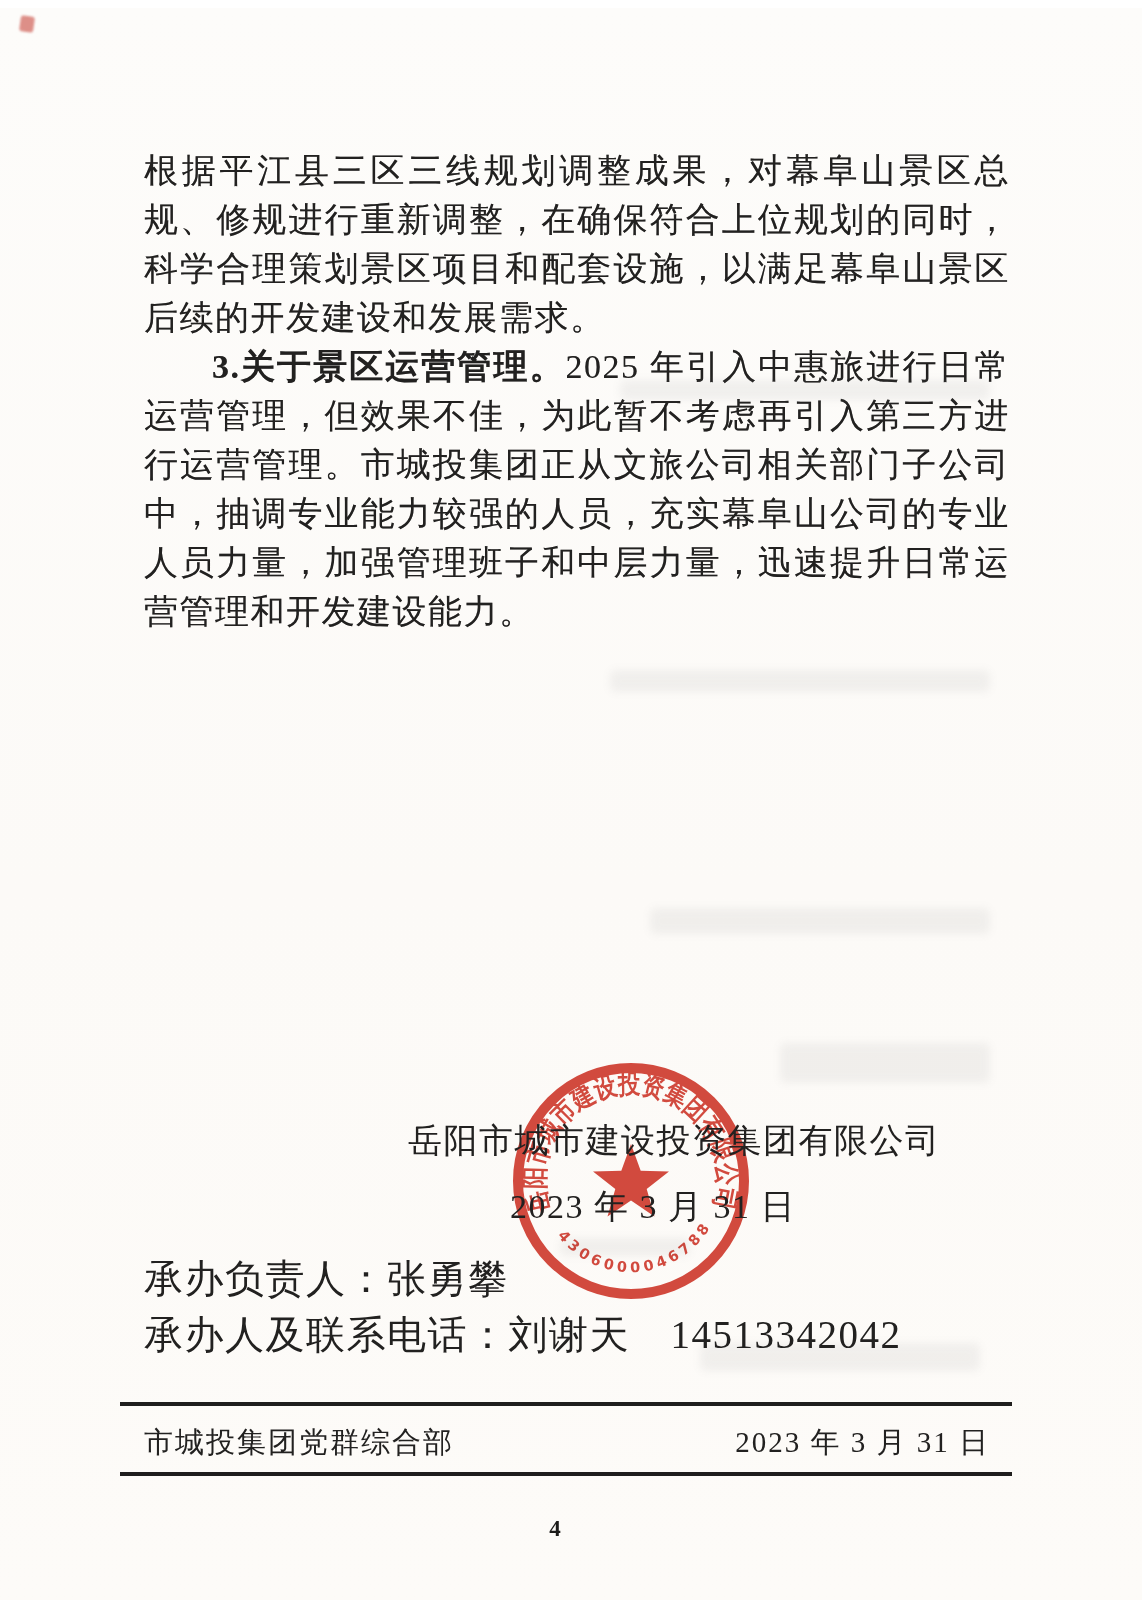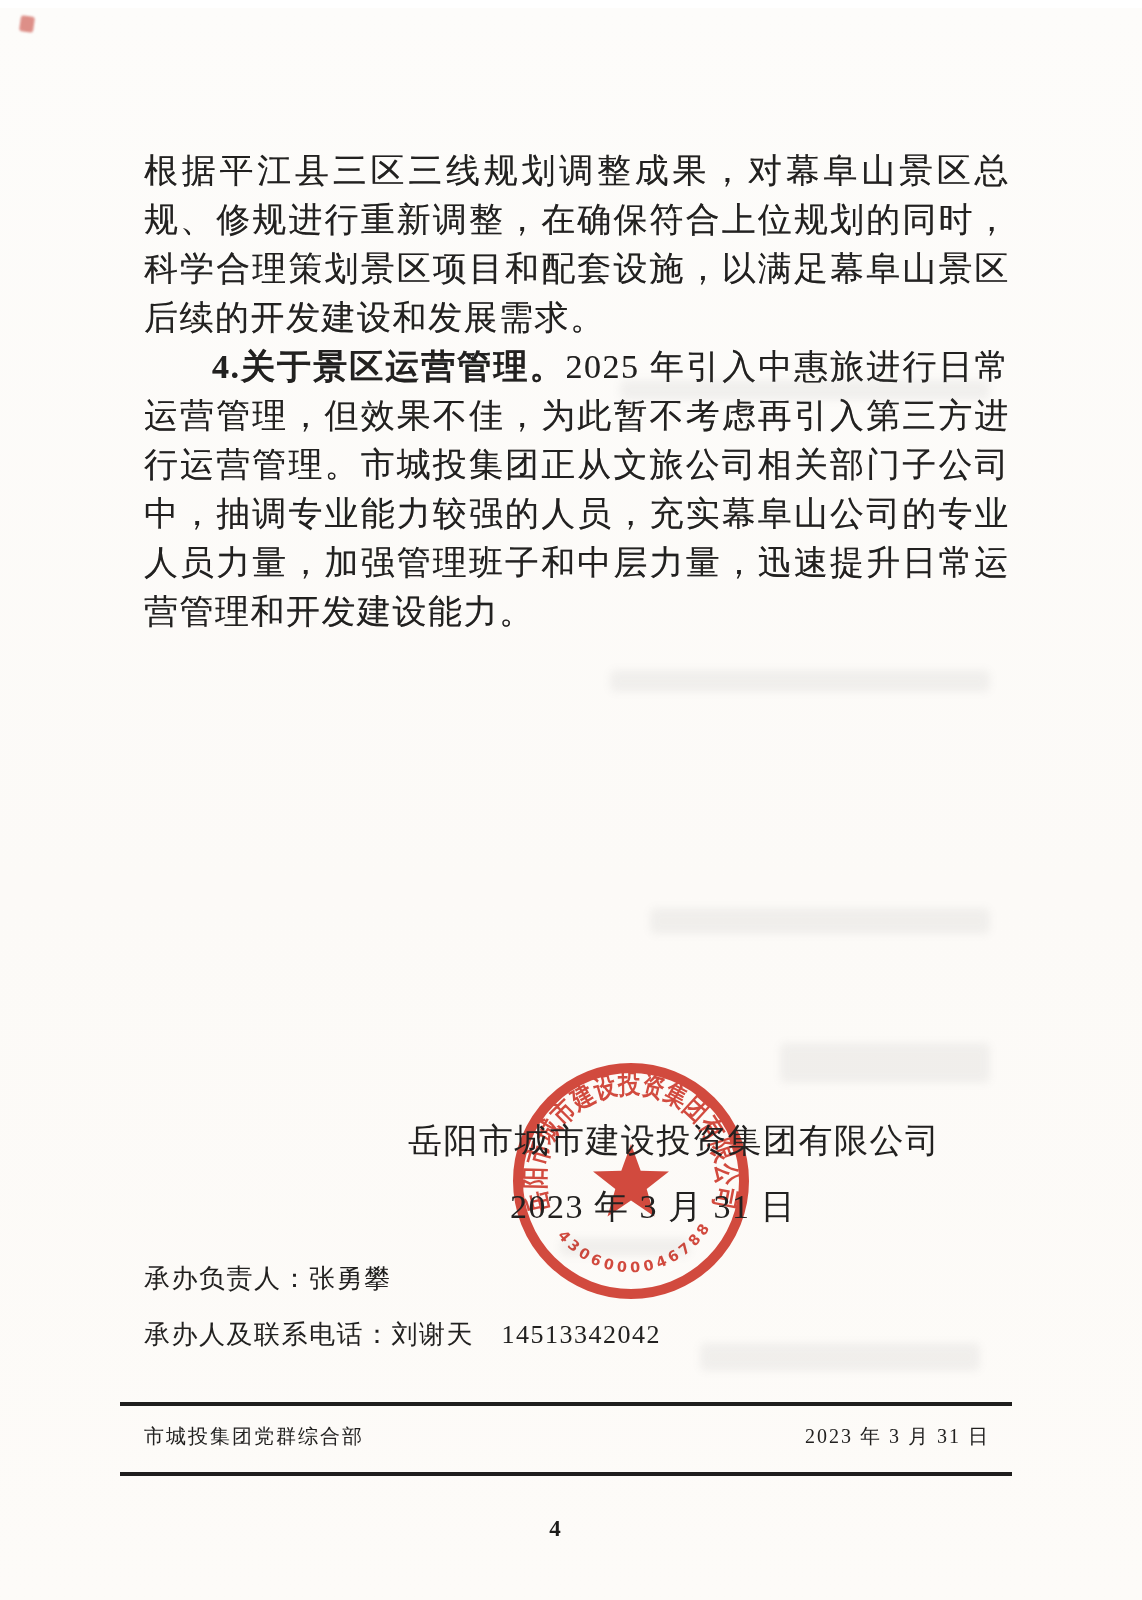--- a/index.html
+++ b/index.html
@@ -64,21 +64,21 @@
     z-index: 2;
     opacity: .9;
     mix-blend-mode: multiply;
     filter: blur(.3px);
   }
 
   
   .contacts {
     position: absolute;
     left: 144px; top: 1243px;
-    font-size: 26px;
+    font-size: 39px;
     letter-spacing: 1.5px;
     line-height: 56px;
     color: #222120;
     z-index: 4;
   }
 
   
   .footer-rule {
     position: absolute;
     left: 120px; width: 892px;
@@ -87,21 +87,21 @@
   }
   .footer-rule.top { top: 1394px; height: 4px; }
   .footer-rule.bottom { top: 1464px; height: 4px; }
   .footer-row {
     position: absolute;
     left: 144px; top: 1415px;
     width: 846px;
     display: flex;
     justify-content: space-between;
     align-items: baseline;
-    font-size: 20px;
+    font-size: 29px;
     letter-spacing: 2px;
     color: #222120;
     z-index: 4;
   }
 
   .page-number {
     position: absolute;
     left: 540px; top: 1508px;
     width: 30px;
     text-align: center;
@@ -129,21 +129,21 @@
 
   <div class="bleed" style="left:620px; top:372px; width:370px; height:20px;"></div>
   <div class="bleed" style="left:610px; top:662px; width:380px; height:22px;"></div>
   <div class="bleed" style="left:650px; top:900px; width:340px; height:26px;"></div>
   <div class="bleed" style="left:780px; top:1035px; width:210px; height:40px;"></div>
   <div class="bleed" style="left:700px; top:1335px; width:280px; height:28px;"></div>
   <div class="bleed" style="left:560px; top:1230px; width:130px; height:18px;"></div>
 
   <div class="body-text">
     <p><b></b><span>根据平江县三区三线规划调整成果，对幕阜山景区总规、修规进行重新调整，在确保符合上位规划的同时，科学合理策划景区项目和配套设施，以满足幕阜山景区后续的开发建设和发展需求。</span></p>
-    <p class="indent"><b>4.关于景区运营管理。</b><span>2025 年引入中惠旅进行日常运营管理，但效果不佳，为此暂不考虑再引入第三方进行运营管理。市城投集团正从文旅公司相关部门子公司中，抽调专业能力较强的人员，充实幕阜山公司的专业人员力量，加强管理班子和中层力量，迅速提升日常运营管理和开发建设能力。</span></p>
+    <p class="indent"><b>3.关于景区运营管理。</b><span>2025 年引入中惠旅进行日常运营管理，但效果不佳，为此暂不考虑再引入第三方进行运营管理。市城投集团正从文旅公司相关部门子公司中，抽调专业能力较强的人员，充实幕阜山公司的专业人员力量，加强管理班子和中层力量，迅速提升日常运营管理和开发建设能力。</span></p>
   </div>
 
   <div class="signature-block">
     <div class="company">岳阳市城市建设投资集团有限公司</div>
     <div class="sig-date">2023 年 3 月 31 日</div>
   </div>
 
   <svg class="seal" viewBox="0 0 246 246" xmlns="http://www.w3.org/2000/svg">
     <g fill="none" stroke="#d0372b">
       <circle cx="123" cy="123" r="113" stroke-width="10"></circle>

